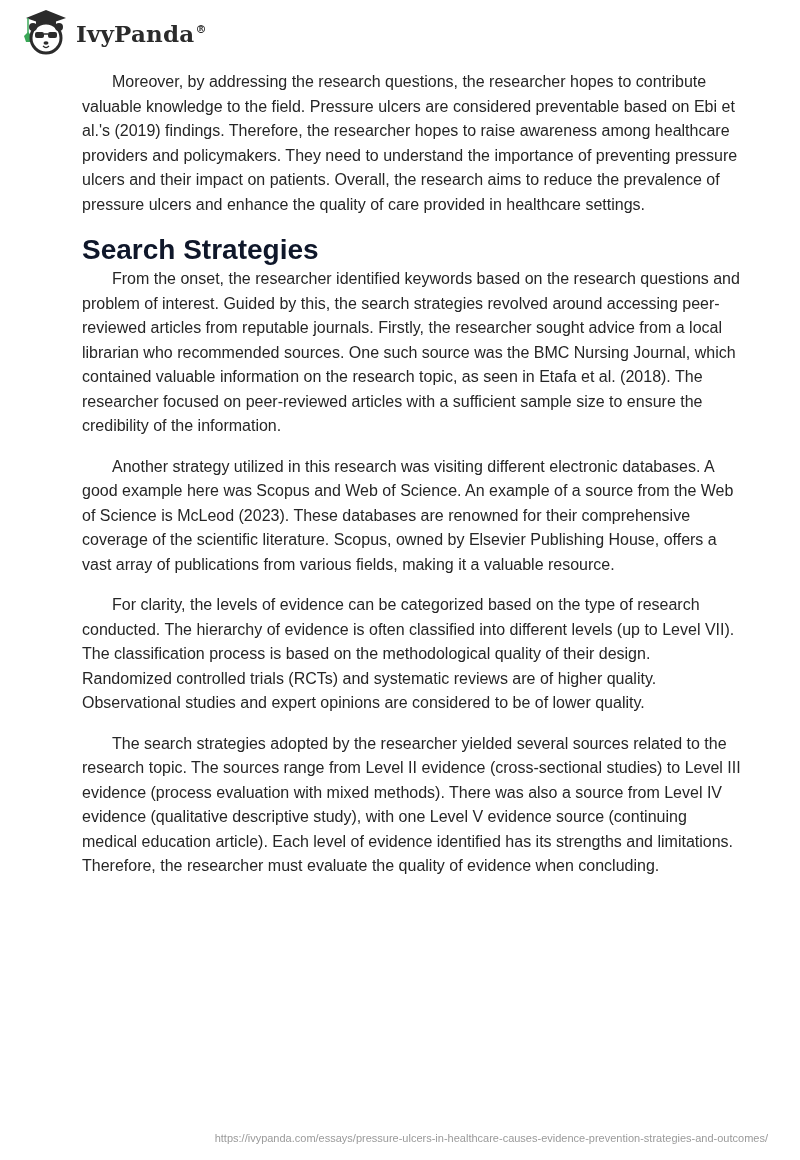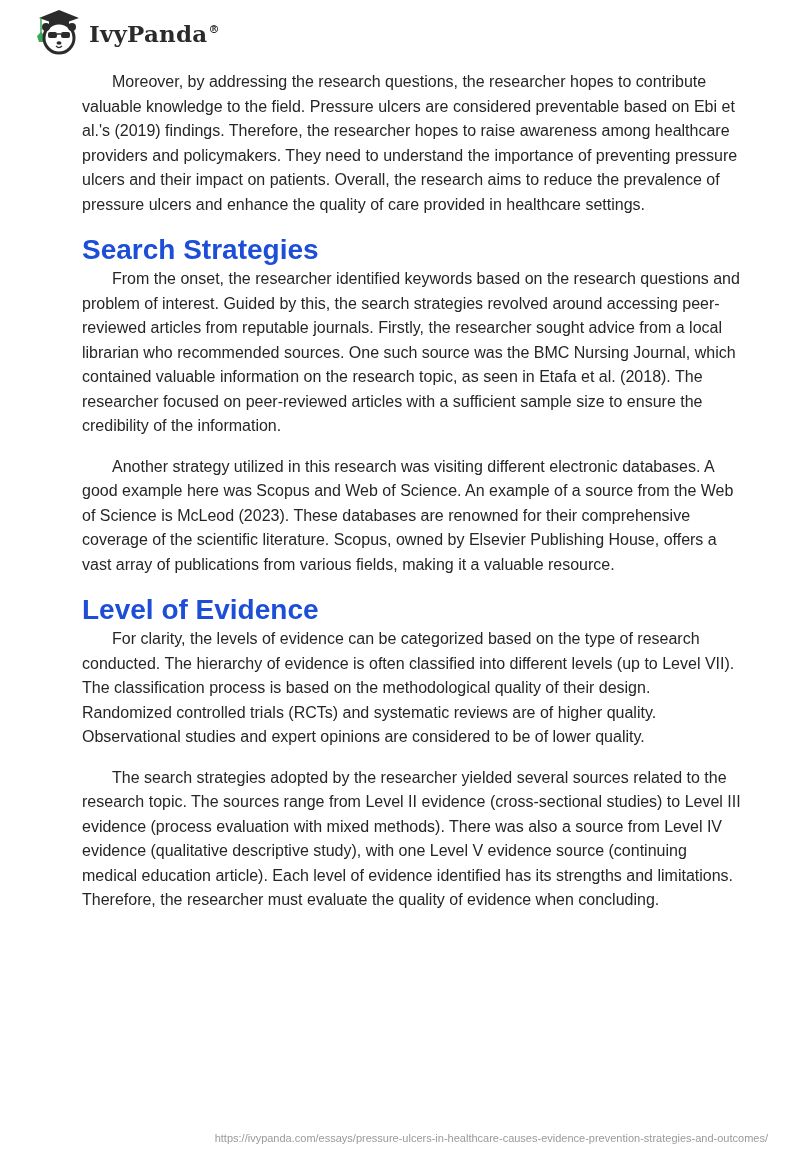--- a/index.html
+++ b/index.html
@@ -10,21 +10,21 @@
     body {
       width: 800px;
       height: 1160px;
       position: relative;
       overflow: hidden;
       font-family: "Liberation Sans", sans-serif;
       color: #222222;
     }
     .header {
       position: absolute;
-      left: 13px; top: 0;
+      left: 0; top: 0;
       width: 692px;
       height: 60px;
     }
     .logo {
       position: absolute;
       left: 18px;
       top: 6px;
       display: flex;
       align-items: center;
     }
@@ -65,21 +65,21 @@
       margin: 0 0 16px 0;
       font-size: 16px;
       line-height: 24.5px;
       text-indent: 30px;
       color: #262626;
     }
     h2.section {
       margin: 0;
       font-size: 28px;
       font-weight: bold;
-      color: #1d4ed8;
+      color: #0f172a;
       line-height: 34px;
     }
     .h-search { margin-top: 6px; margin-bottom: 34px; }
     .h-level { margin-top: 8px; margin-bottom: 28px; }
     .footer-url {
       position: absolute;
       right: 32px;
       top: 1132px;
       font-size: 11px;
       color: #9a9a9a;
@@ -114,18 +114,17 @@
   </div>
 </div>
 
 <div class="content">
   <p class="para">Moreover, by addressing the research questions, the researcher hopes to contribute valuable knowledge to the field. Pressure ulcers are considered preventable based on Ebi et al.'s (2019) findings. Therefore, the researcher hopes to raise awareness among healthcare providers and policymakers. They need to understand the importance of preventing pressure ulcers and their impact on patients. Overall, the research aims to reduce the prevalence of pressure ulcers and enhance the quality of care provided in healthcare settings.</p>
 
   <h2 class="section h-search">Search Strategies</h2>
   <p class="para">From the onset, the researcher identified keywords based on the research questions and problem of interest. Guided by this, the search strategies revolved around accessing peer-reviewed articles from reputable journals. Firstly, the researcher sought advice from a local librarian who recommended sources. One such source was the BMC Nursing Journal, which contained valuable information on the research topic, as seen in Etafa et al. (2018). The researcher focused on peer-reviewed articles with a sufficient sample size to ensure the credibility of the information.</p>
   <p class="para">Another strategy utilized in this research was visiting different electronic databases. A good example here was Scopus and Web of Science. An example of a source from the Web of Science is McLeod (2023). These databases are renowned for their comprehensive coverage of the scientific literature. Scopus, owned by Elsevier Publishing House, offers a vast array of publications from various fields, making it a valuable resource.</p>
 
-  <h2 class="section h-level">Level of Evidence</h2>
   <p class="para">For clarity, the levels of evidence can be categorized based on the type of research conducted. The hierarchy of evidence is often classified into different levels (up to Level VII). The classification process is based on the methodological quality of their design. Randomized controlled trials (RCTs) and systematic reviews are of higher quality. Observational studies and expert opinions are considered to be of lower quality.</p>
   <p class="para">The search strategies adopted by the researcher yielded several sources related to the research topic. The sources range from Level II evidence (cross-sectional studies) to Level III evidence (process evaluation with mixed methods). There was also a source from Level IV evidence (qualitative descriptive study), with one Level V evidence source (continuing medical education article). Each level of evidence identified has its strengths and limitations. Therefore, the researcher must evaluate the quality of evidence when concluding.</p>
 </div>
 
 <div class="footer-url">https://ivypanda.com/essays/pressure-ulcers-in-healthcare-causes-evidence-prevention-strategies-and-outcomes/</div>
 
 </body></html>

